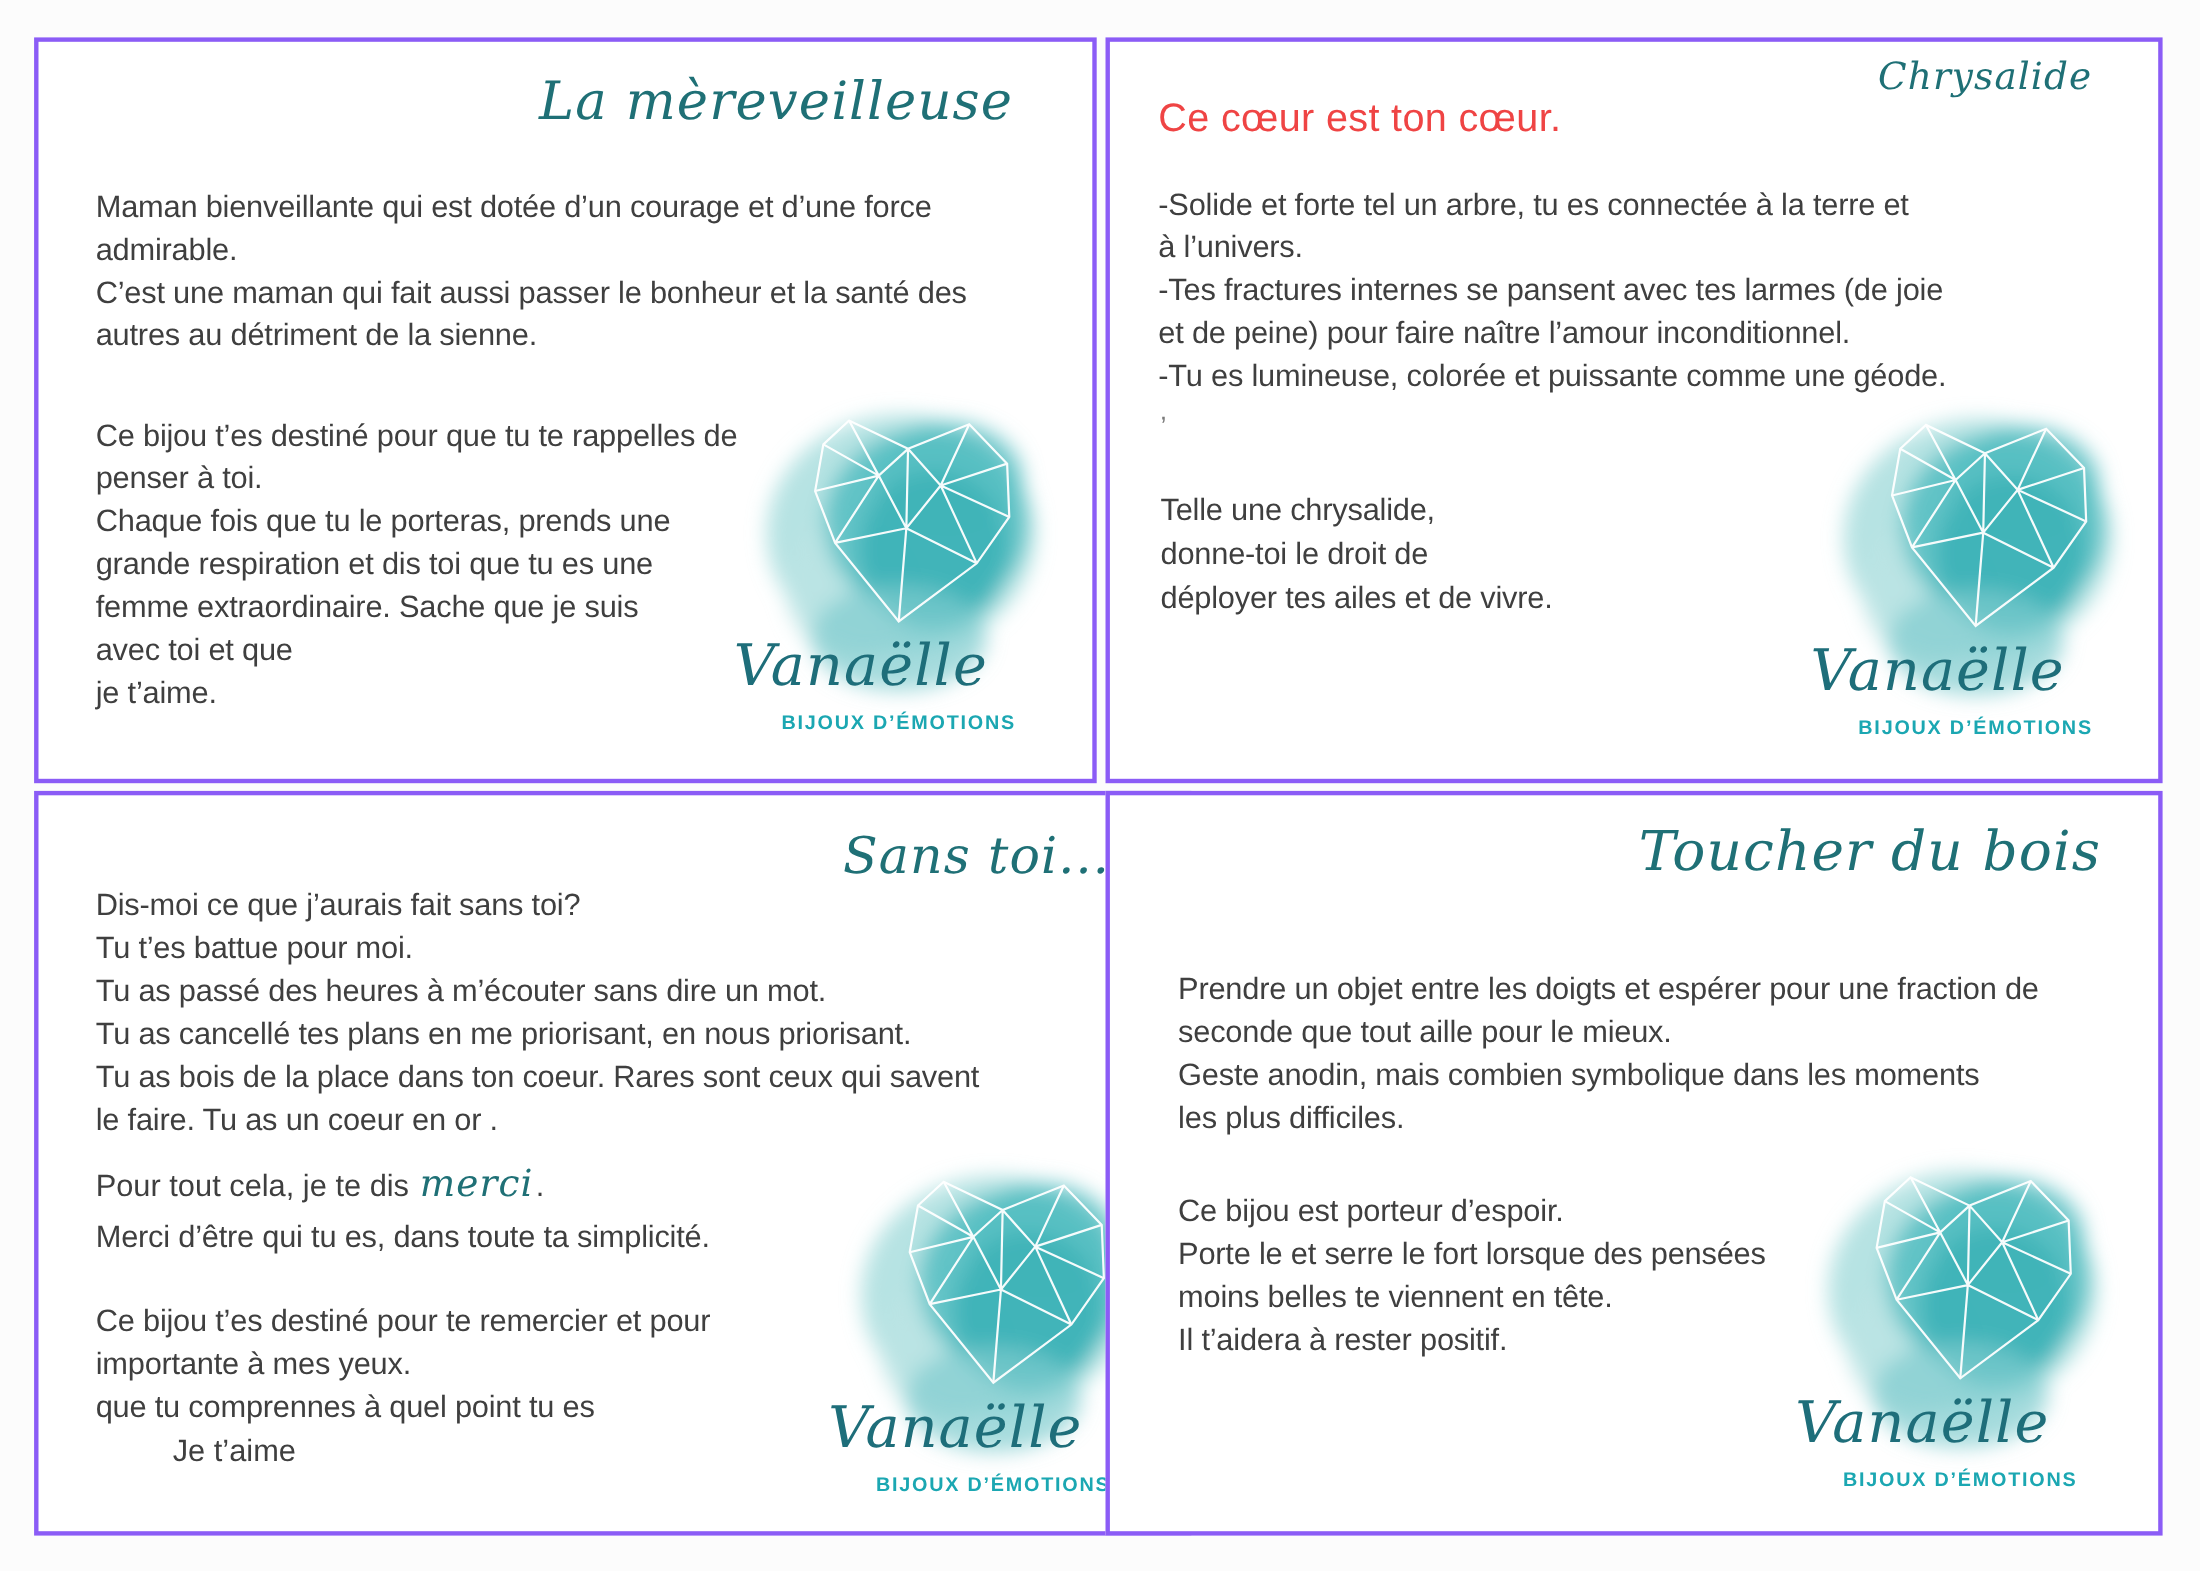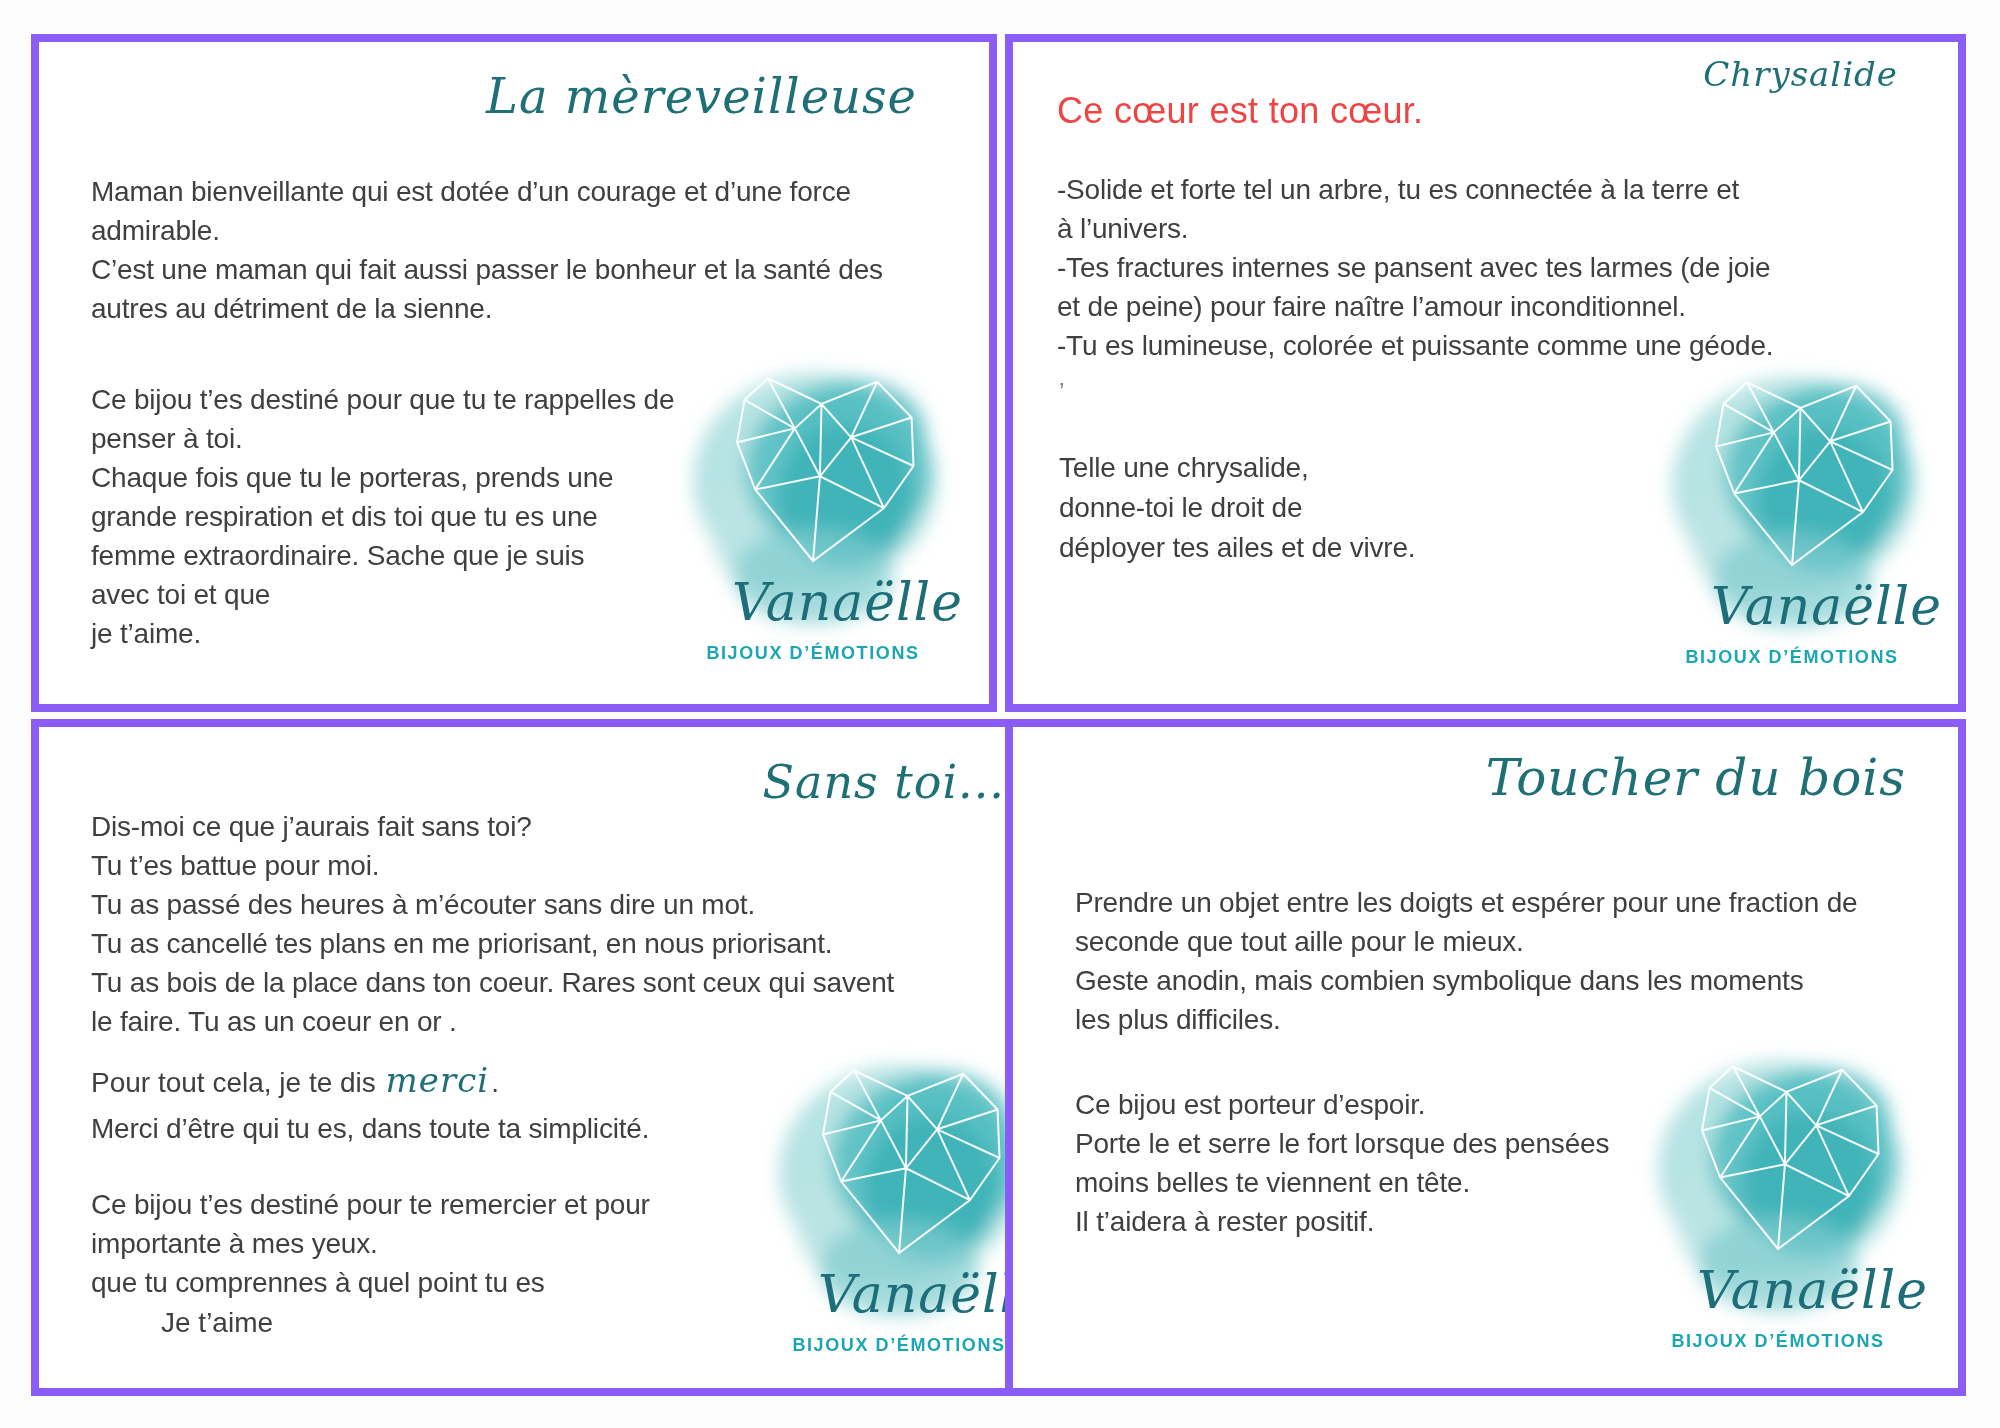--- a/index.html
+++ b/index.html
@@ -4,21 +4,21 @@
 <style>
   html,body{margin:0;padding:0;}
   body{
     width:2000px;height:1428px;position:relative;
     background:#fcfcfc;
     font-family:"Liberation Sans",sans-serif;
     -webkit-font-smoothing:antialiased;
   }
   .card{
     position:absolute;background:#ffffff;
-    border:8px solid #8b5cf6;box-sizing:border-box;
+    border:4px solid #8b5cf6;box-sizing:border-box;
   }
   #card-1{left:31px;top:34px;width:966px;height:678px;}
   #card-2{left:1005px;top:34px;width:961px;height:678px;}
   #card-3{left:31px;top:719px;width:1052px;height:677px;}
   #card-4{left:1005px;top:719px;width:961px;height:677px;}
 
   .script{
     font-family:"DejaVu Serif",serif;font-style:italic;
     color:#1f7076;
   }
@@ -65,21 +65,21 @@
 
   
   .logo-slot{position:absolute;width:300px;height:332px;pointer-events:none;}
   #card-1 .logo-slot{right:26px;bottom:26px;}
   #card-2 .logo-slot{right:16px;bottom:22px;}
   #card-3 .logo-slot{right:26px;bottom:18px;}
   #card-4 .logo-slot{right:30px;bottom:22px;}
   .logo{position:relative;width:300px;height:332px;}
   .logo svg{position:absolute;left:0;top:0;}
   .logo .brand-name{
-    position:absolute;left:0;right:0;bottom:46px;text-align:right;
+    position:absolute;left:0;right:0;bottom:46px;text-align:left;
     font-family:"DejaVu Serif",serif;font-style:italic;
     font-size:52px;color:#1e6e7a;letter-spacing:1px;
   }
   .logo .brand-tagline{
     position:absolute;left:0;right:0;bottom:14px;text-align:center;
     font-size:18px;font-weight:600;color:#1ba7b2;letter-spacing:1.6px;
   }
 </style>
 </head>
 <body>

